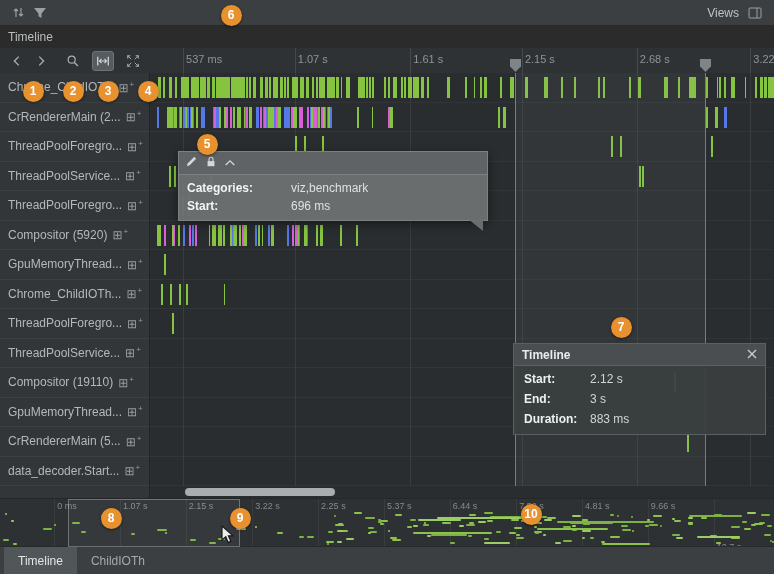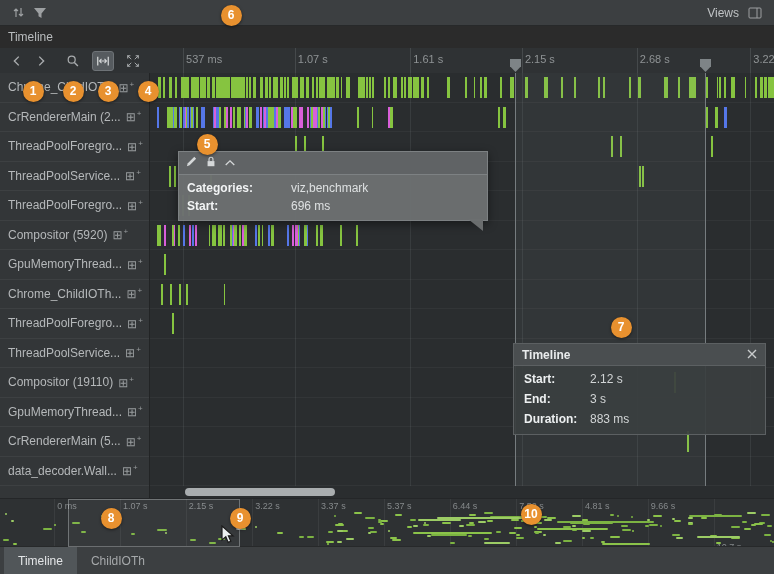--- a/index.html
+++ b/index.html
@@ -241,21 +241,21 @@
         </div>
         <div class="trow">
           <span class="tname">GpuMemoryThread...</span>
           <span class="ticon">⊞<span class="plus">+</span></span>
         </div>
         <div class="trow">
           <span class="tname">CrRendererMain (5...</span>
           <span class="ticon">⊞<span class="plus">+</span></span>
         </div>
         <div class="trow">
-          <span class="tname">data_decoder.Wall...</span>
+          <span class="tname">data_decoder.Start...</span>
           <span class="ticon">⊞<span class="plus">+</span></span>
         </div>
       </div>
     <div class="timeline" id="timeline">
         <div class="gridline" style="left: 5.3%;"></div>
         <div class="gridline" style="left: 23.2%;"></div>
         <div class="gridline" style="left: 41.7%;"></div>
         <div class="gridline" style="left: 59.6%;"></div>
         <div class="gridline" style="left: 78%;"></div>
         <div class="gridline" style="left: 96.2%;"></div>
@@ -665,21 +665,21 @@
   <div class="minimap" id="minimap">
       <div class="mgrid" style="left: 7%;"></div>
       <div class="mlabel" style="left: calc(7% + 3px);">0 ms</div>
       <div class="mgrid" style="left: 15.5%;"></div>
       <div class="mlabel" style="left: calc(15.5% + 3px);">1.07 s</div>
       <div class="mgrid" style="left: 24%;"></div>
       <div class="mlabel" style="left: calc(24% + 3px);">2.15 s</div>
       <div class="mgrid" style="left: 32.6%;"></div>
       <div class="mlabel" style="left: calc(32.6% + 3px);">3.22 s</div>
       <div class="mgrid" style="left: 41.1%;"></div>
-      <div class="mlabel" style="left: calc(41.1% + 3px);">3.37 s</div>
+      <div class="mlabel" style="left: calc(41.1% + 3px);">2.25 s</div>
       <div class="mgrid" style="left: 49.6%;"></div>
       <div class="mlabel" style="left: calc(49.6% + 3px);">5.37 s</div>
       <div class="mgrid" style="left: 58.1%;"></div>
       <div class="mlabel" style="left: calc(58.1% + 3px);">6.44 s</div>
       <div class="mgrid" style="left: 66.7%;"></div>
       <div class="mlabel" style="left: calc(66.7% + 3px);">7.52 s</div>
       <div class="mgrid" style="left: 75.2%;"></div>
       <div class="mlabel" style="left: calc(75.2% + 3px);">4.81 s</div>
       <div class="mgrid" style="left: 83.7%;"></div>
       <div class="mlabel" style="left: calc(83.7% + 3px);">9.66 s</div>

